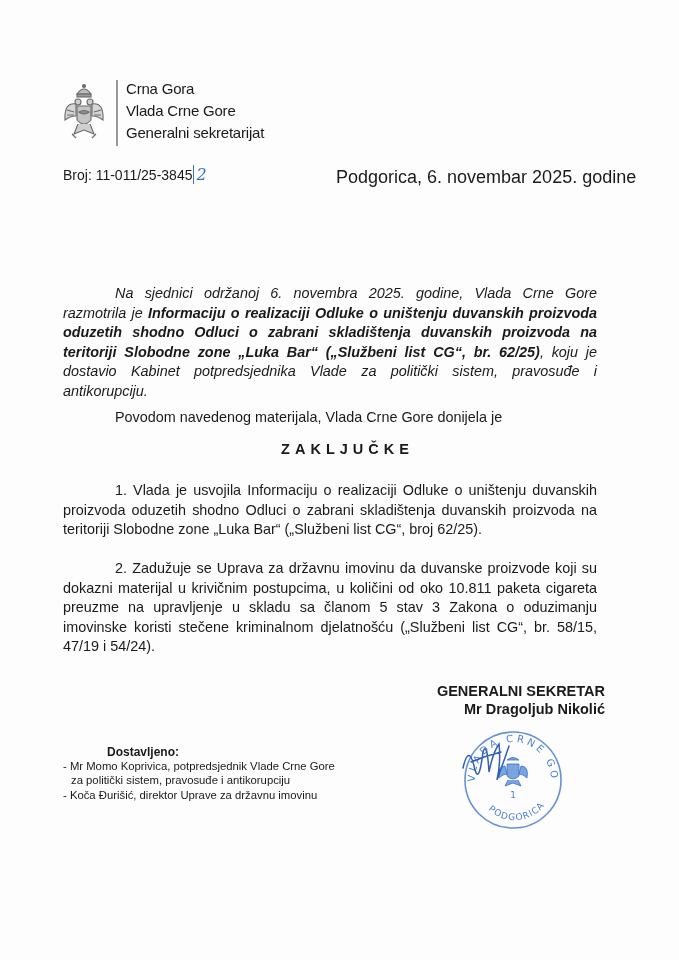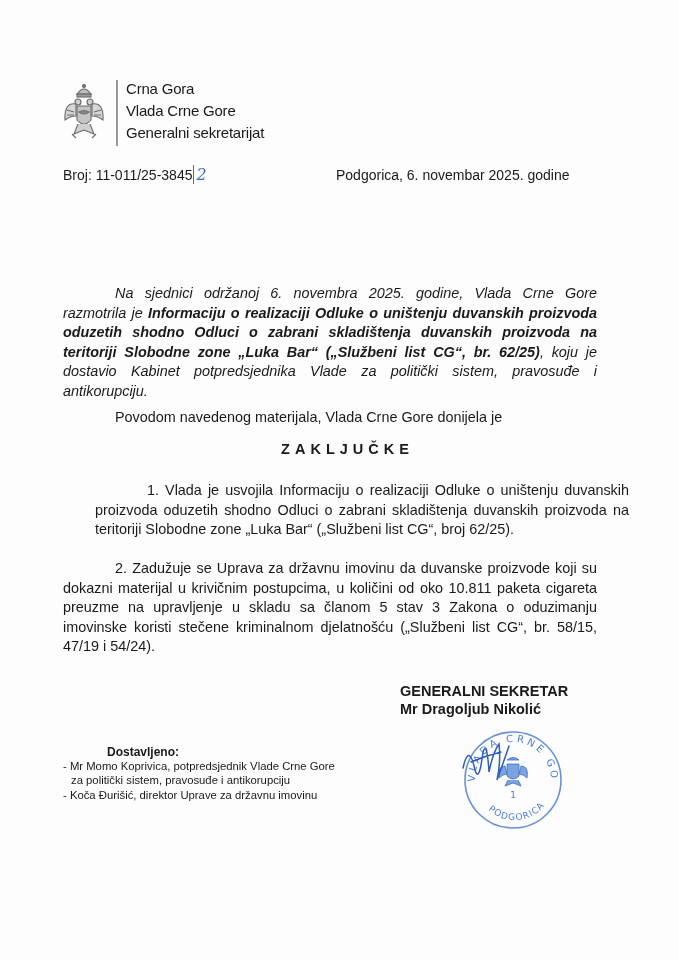--- a/index.html
+++ b/index.html
@@ -17,38 +17,38 @@
     
     .coat { left: 62px; top: 82px; width: 44px; height: 62px; }
     .vbar { left: 116px; top: 80px; width: 2px; height: 66px; background: #9a9a9a; }
     .inst { left: 126px; font-size: 15px; font-weight: normal; letter-spacing: -0.2px; }
     .inst.l1 { top: 80px; }
     .inst.l2 { top: 102px; }
     .inst.l3 { top: 124px; }
 
     .broj { left: 63px; top: 165px; font-size: 14px; }
     .broj .hand { color: #3a6fc4; font-family: "DejaVu Serif", serif; font-style: italic; font-size: 16px; border-left: 1.5px solid #3a6fc4; padding-left: 2px; margin-left: 1px; }
-    .place-date { left: 336px; top: 167px; font-size: 14px; }
+    .place-date { left: 336px; top: 167px; font-size: 18px; }
 
     
     .body-text {
       left: 63px; width: 534px;
       font-size: 14.4px; line-height: 19.6px;
       text-align: justify;
     }
     .p1 { top: 284px; font-style: italic; }
     .indent { text-indent: 52px; }
     .p2 { top: 408px; }
     .zak { left: 0; width: 679px; top: 441px; text-align: center; font-weight: bold; font-size: 14.5px; letter-spacing: 5px; padding-left: 16px; box-sizing: border-box; }
-    .c1 { top: 481px; margin-left: 32px; }
+    .c1 { top: 481px; }
     .c2 { top: 559px; }
     b { font-weight: bold; }
 
     
-    .sig { left: 400px; width: 205px; text-align: left; font-weight: bold; font-size: 14.5px; }
+    .sig { left: 400px; width: 205px; text-align: right; font-weight: bold; font-size: 14.5px; }
     .sig.t1 { top: 683px; }
     .sig.t2 { top: 701px; }
 
     .stamp { left: 455px; top: 722px; width: 112px; height: 112px; }
 
     
     .dost { left: 63px; font-size: 11.3px; line-height: 14.5px; }
     .dost.h { top: 745px; font-weight: bold; font-size: 12px; margin-left: 44px; }
     .dost.r1 { top: 759px; }
     .dost.r1b { top: 773px; left: 71px; }

